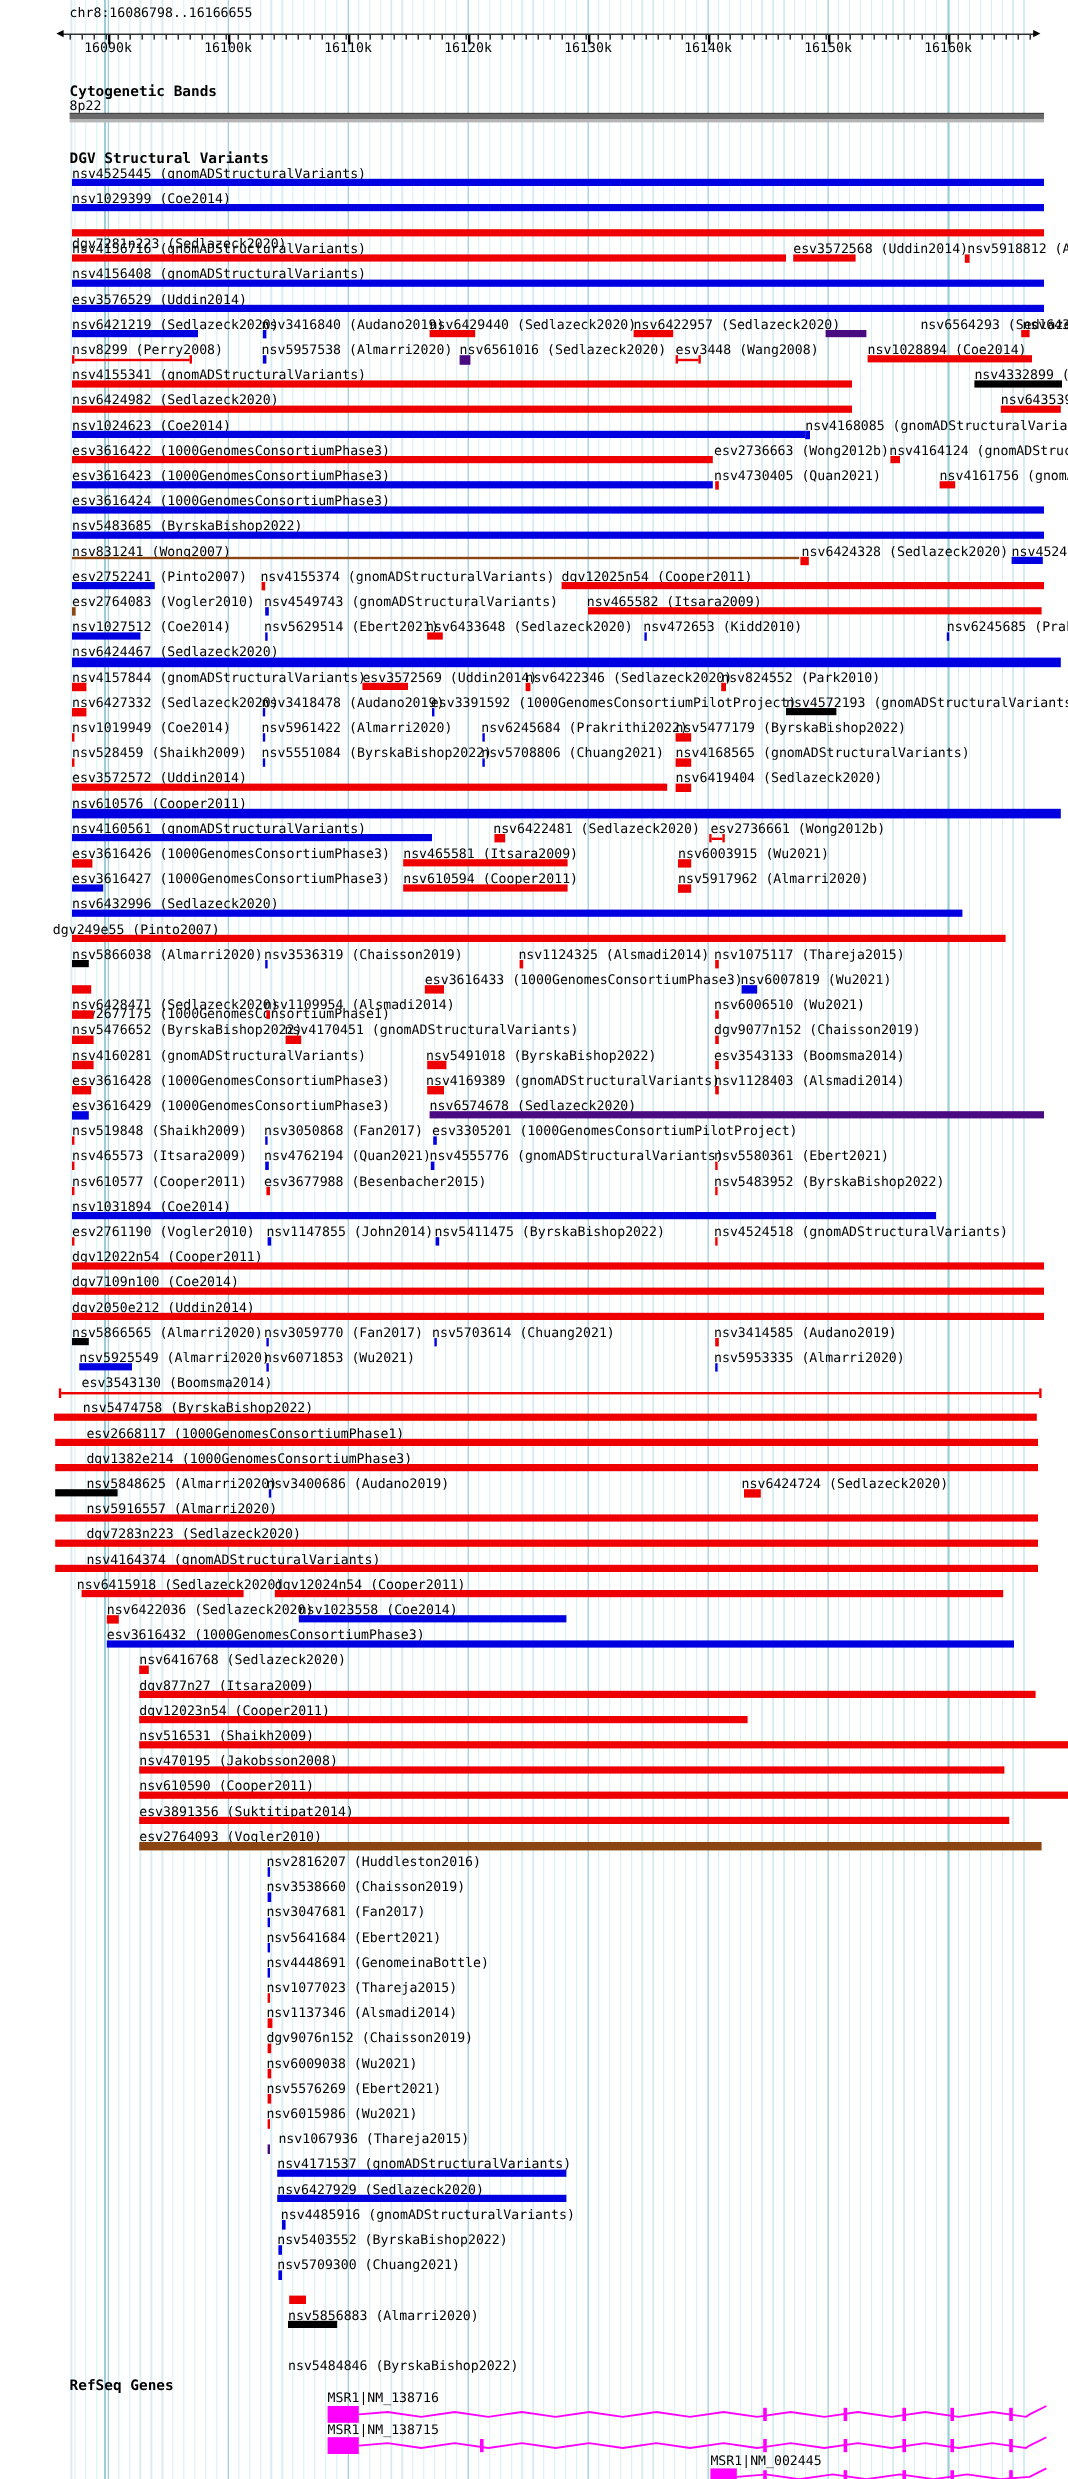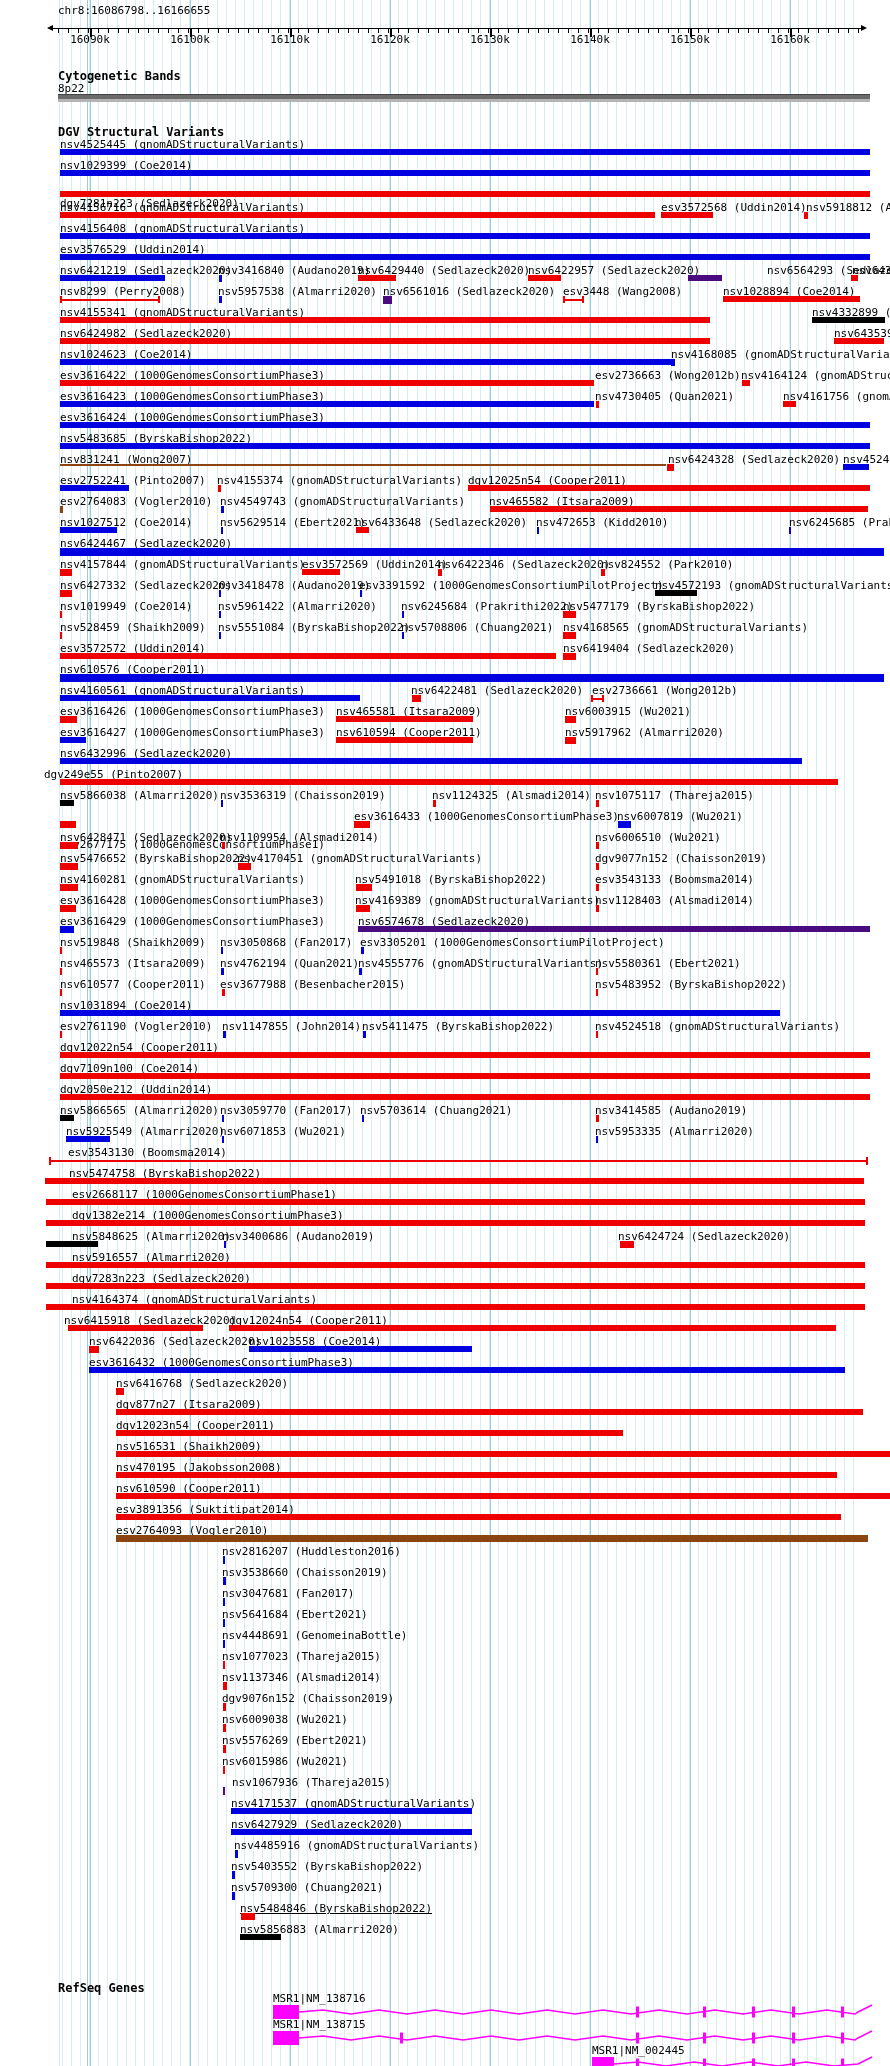--- a/index.html
+++ b/index.html
@@ -469,21 +469,21 @@
       <div class="vlabel" style="left: 231px; top: 1798px;">nsv4171537 (gnomADStructuralVariants)</div>
       <div class="vbar" style="left: 231px; top: 1808px; width: 241px; height: 6px; background: rgb(0, 0, 224);"></div>
       <div class="vlabel" style="left: 231px; top: 1819px;">nsv6427929 (Sedlazeck2020)</div>
       <div class="vbar" style="left: 231px; top: 1829px; width: 241px; height: 6px; background: rgb(0, 0, 224);"></div>
       <div class="vlabel" style="left: 234px; top: 1840px;">nsv4485916 (gnomADStructuralVariants)</div>
       <div class="vbar" style="left: 235px; top: 1850px; width: 3px; height: 8px; background: rgb(0, 0, 224);"></div>
       <div class="vlabel" style="left: 231px; top: 1861px;">nsv5403552 (ByrskaBishop2022)</div>
       <div class="vbar" style="left: 232px; top: 1871px; width: 3px; height: 8px; background: rgb(0, 0, 224);"></div>
       <div class="vlabel" style="left: 231px; top: 1882px;">nsv5709300 (Chuang2021)</div>
       <div class="vbar" style="left: 232px; top: 1892px; width: 3px; height: 8px; background: rgb(0, 0, 224);"></div>
-      <div class="vlabel" style="left: 240px; top: 1903px; text-decoration: underline;">nsv5484846 (ByrskaBishop2022)</div>
+      <div class="vlabel" style="left: 240px; top: 1966px;">nsv5484846 (ByrskaBishop2022)</div>
       <div class="vbar" style="left: 241px; top: 1913px; width: 14px; height: 7px; background: rgb(238, 0, 0);"></div>
       <div class="vlabel" style="left: 240px; top: 1924px;">nsv5856883 (Almarri2020)</div>
       <div class="vbar" style="left: 240px; top: 1934px; width: 41px; height: 6px; background: rgb(0, 0, 0);"></div>
     </div>
 
   <div class="sec-title" id="refseq-title" style="left: 58px; top: 1982px;">RefSeq Genes</div>
   <div id="genes">
       <div class="glabel" style="left: 273px; top: 1993px;">MSR1|NM_138716</div>
       <svg class="gmodel" width="890" height="18" style="top: 2003px;">
         <polyline points="299,9 323,7 351,11 379,7 407,11 435,7 463,11 491,7 519,11 547,7 575,11 603,7 631,11 659,7 687,11 715,7 743,11 771,7 799,11 827,7 855,11 858,9 872,2" fill="none" stroke="#ff00ff" stroke-width="1.5"></polyline>

